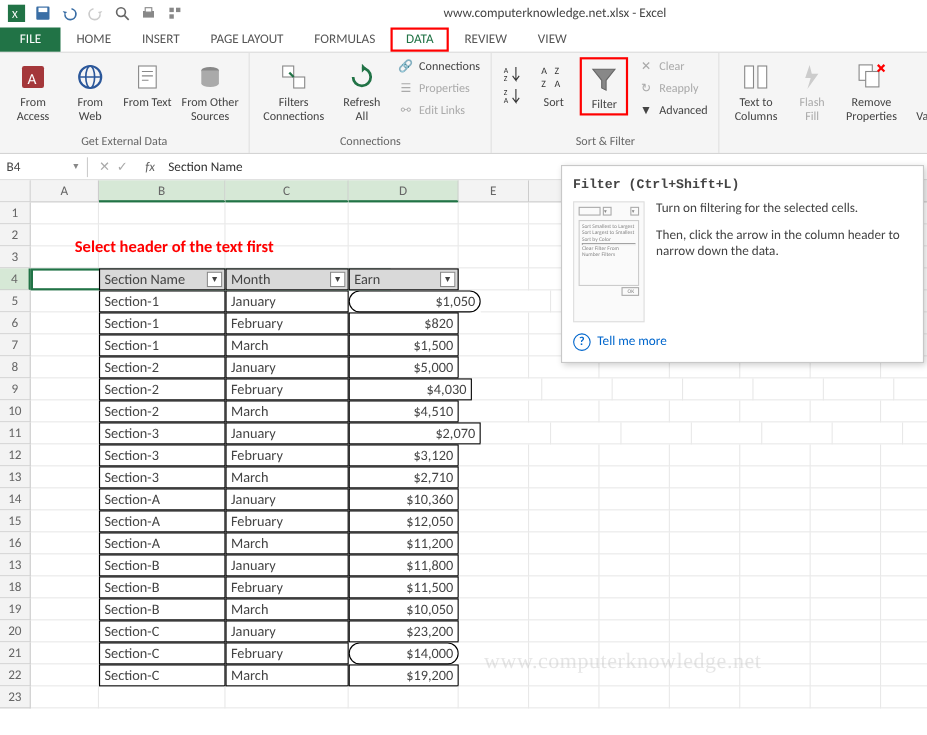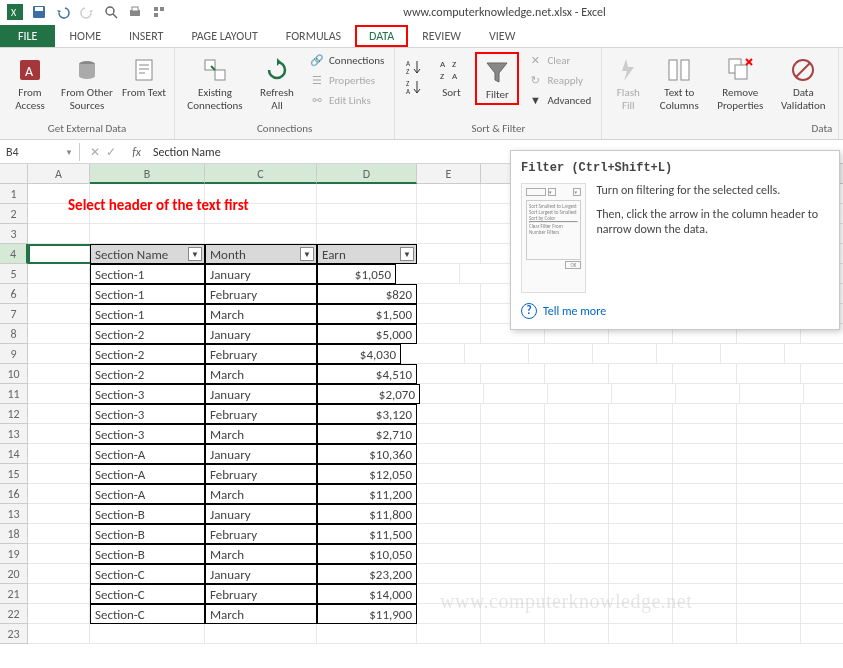--- a/index.html
+++ b/index.html
@@ -134,55 +134,65 @@
     <div class="ribbon-group-content">
       <div class="rbtn">
           <div class="ricon">
             <svg width="28" height="28">
               <rect x="4" y="4" width="20" height="20" fill="#a4373a" rx="2"></rect>
               <text x="9" y="20" fill="#fff" font-size="14">A</text>
             </svg>
           </div>
           <span>From Access</span>
         </div>
-      <div class="rbtn" style="width:58px">
-          <div class="ricon">
-            <svg width="28" height="28">
-              <ellipse cx="14" cy="8" rx="8" ry="3" fill="#888"></ellipse>
-              <path d="M6 8 L6 20 A8 3 0 0 0 22 20 L22 8" fill="#aaa"></path>
-            </svg>
-          </div>
-          <span>From Other Sources</span>
+      <div class="rbtn">
+          <div class="ricon">
+            <svg width="28" height="28">
+              <circle cx="14" cy="14" r="10" fill="none" stroke="#2b579a" stroke-width="2"></circle>
+              <ellipse cx="14" cy="14" rx="4" ry="10" fill="none" stroke="#2b579a" stroke-width="1.5"></ellipse>
+              <line x1="4" y1="14" x2="24" y2="14" stroke="#2b579a" stroke-width="1.5"></line>
+            </svg>
+          </div>
+          <span>From Web</span>
         </div>
       <div class="rbtn">
           <div class="ricon">
             <svg width="28" height="28">
               <rect x="6" y="4" width="16" height="20" fill="#fff" stroke="#888"></rect>
               <line x1="9" y1="9" x2="19" y2="9" stroke="#888"></line>
               <line x1="9" y1="13" x2="19" y2="13" stroke="#888"></line>
               <line x1="9" y1="17" x2="15" y2="17" stroke="#888"></line>
             </svg>
           </div>
           <span>From Text</span>
         </div>
+      <div class="rbtn" style="width:58px">
+          <div class="ricon">
+            <svg width="28" height="28">
+              <ellipse cx="14" cy="8" rx="8" ry="3" fill="#888"></ellipse>
+              <path d="M6 8 L6 20 A8 3 0 0 0 22 20 L22 8" fill="#aaa"></path>
+            </svg>
+          </div>
+          <span>From Other Sources</span>
+        </div>
     </div>
     <div class="ribbon-group-label">Get External Data</div>
   </div>
 
   <div class="ribbon-group">
     <div class="ribbon-group-content">
       <div class="rbtn" style="width:68px">
           <div class="ricon">
             <svg width="28" height="28">
               <rect x="4" y="4" width="10" height="10" fill="#fff" stroke="#888"></rect>
               <rect x="14" y="14" width="10" height="10" fill="#fff" stroke="#888"></rect>
               <line x1="14" y1="14" x2="10" y2="10" stroke="#217346" stroke-width="2"></line>
             </svg>
           </div>
-          <span>Existing Connections</span>
+          <span>Filters Connections</span>
         </div>
       <div class="rbtn">
           <div class="ricon">
             <svg width="28" height="28">
               <path d="M14 6 A8 8 0 1 1 6 14" fill="none" stroke="#217346" stroke-width="2.5"></path>
               <path d="M14 2 L14 10 L18 6 Z" fill="#217346"></path>
             </svg>
           </div>
           <span>Refresh All</span>
         </div>
@@ -254,36 +264,36 @@
             <div class="ricon-small">▼</div>
             <span>Advanced</span>
           </div>
       </div>
     </div>
     <div class="ribbon-group-label">Sort &amp; Filter</div>
   </div>
 
   <div class="ribbon-group">
     <div class="ribbon-group-content">
-      <div class="rbtn" style="width:40px;color:#aaa">
-          <div class="ricon">
-            <svg width="28" height="28">
-              <path d="M12 3 L8 15 L13 15 L10 25 L20 11 L14 11 Z" fill="#ccc"></path>
-            </svg>
-          </div>
-          <span>Flash Fill</span>
-        </div>
       <div class="rbtn" style="width:54px">
           <div class="ricon">
             <svg width="28" height="28">
               <rect x="4" y="4" width="8" height="20" fill="#fff" stroke="#888"></rect>
               <rect x="16" y="4" width="8" height="20" fill="#fff" stroke="#888"></rect>
             </svg>
           </div>
           <span>Text to Columns</span>
+        </div>
+      <div class="rbtn" style="width:40px;color:#aaa">
+          <div class="ricon">
+            <svg width="28" height="28">
+              <path d="M12 3 L8 15 L13 15 L10 25 L20 11 L14 11 Z" fill="#ccc"></path>
+            </svg>
+          </div>
+          <span>Flash Fill</span>
         </div>
       <div class="rbtn" style="width:60px">
           <div class="ricon">
             <svg width="28" height="28">
               <rect x="3" y="3" width="12" height="14" fill="#fff" stroke="#888"></rect>
               <rect x="9" y="9" width="12" height="14" fill="#fff" stroke="#888"></rect>
               <line x1="20" y1="3" x2="26" y2="9" stroke="red" stroke-width="2"></line>
               <line x1="26" y1="3" x2="20" y2="9" stroke="red" stroke-width="2"></line>
             </svg>
           </div>
@@ -353,21 +363,21 @@
         <div class="col-h sel" style="width: 100px;">D</div>
         <div class="col-h" style="width: 64px;">E</div>
         <div class="col-h" style="width: 64px;">F</div>
         <div class="col-h" style="width: 64px;">G</div>
         <div class="col-h" style="width: 64px;">H</div>
         <div class="col-h" style="width: 64px;">I</div>
         <div class="col-h" style="width: 64px;">J</div>
         <div class="col-h" style="width: 64px;">K</div>
       </div>
     <div class="cells" id="cells">
-      <div class="annotation" style="left:40px; top:12px;">Select header of the text first</div>
+      <div class="annotation" style="left:40px; top:32px;">Select header of the text first</div>
       <div class="selection-border" style="left:0; top:60px; width:327px; height:20px;"></div>
     <div class="row">
           <div class="cell colA" style="width: 62px;"></div>
           <div class="cell colB" style="width: 115px;"></div>
           <div class="cell colC" style="width: 112px;"></div>
           <div class="cell colD" style="width: 100px;"></div>
           <div class="cell colE" style="width: 64px;"></div>
           <div class="cell colF" style="width: 64px;"></div>
           <div class="cell colG" style="width: 64px;"></div>
           <div class="cell colH" style="width: 64px;"></div>
@@ -411,21 +421,21 @@
           <div class="cell colG" style="width: 64px;"></div>
           <div class="cell colH" style="width: 64px;"></div>
           <div class="cell colI" style="width: 64px;"></div>
           <div class="cell colJ" style="width: 64px;"></div>
           <div class="cell colK" style="width: 64px;"></div>
         </div>
         <div class="row">
           <div class="cell colA" style="width: 62px;"></div>
           <div class="cell colB tbl" style="width: 115px;">Section-1</div>
           <div class="cell colC tbl" style="width: 112px;">January</div>
-          <div class="cell colD tbl num" style="width: 79px;">$1,050</div>
+          <div class="cell colD tbl num" style="width: 120px; border-radius: 10px;">$1,050</div>
           <div class="cell colE" style="width: 64px;"></div>
           <div class="cell colF" style="width: 64px;"></div>
           <div class="cell colG" style="width: 64px;"></div>
           <div class="cell colH" style="width: 64px;"></div>
           <div class="cell colI" style="width: 64px;"></div>
           <div class="cell colJ" style="width: 64px;"></div>
           <div class="cell colK" style="width: 64px;"></div>
         </div>
         <div class="row">
           <div class="cell colA" style="width: 62px;"></div>
@@ -463,21 +473,21 @@
           <div class="cell colG" style="width: 64px;"></div>
           <div class="cell colH" style="width: 64px;"></div>
           <div class="cell colI" style="width: 64px;"></div>
           <div class="cell colJ" style="width: 64px;"></div>
           <div class="cell colK" style="width: 64px;"></div>
         </div>
         <div class="row">
           <div class="cell colA" style="width: 62px;"></div>
           <div class="cell colB tbl" style="width: 115px;">Section-2</div>
           <div class="cell colC tbl" style="width: 112px;">February</div>
-          <div class="cell colD tbl num" style="width: 84px;">$4,030</div>
+          <div class="cell colD tbl num" style="width: 112px;">$4,030</div>
           <div class="cell colE" style="width: 64px;"></div>
           <div class="cell colF" style="width: 64px;"></div>
           <div class="cell colG" style="width: 64px;"></div>
           <div class="cell colH" style="width: 64px;"></div>
           <div class="cell colI" style="width: 64px;"></div>
           <div class="cell colJ" style="width: 64px;"></div>
           <div class="cell colK" style="width: 64px;"></div>
         </div>
         <div class="row">
           <div class="cell colA" style="width: 62px;"></div>
@@ -489,21 +499,21 @@
           <div class="cell colG" style="width: 64px;"></div>
           <div class="cell colH" style="width: 64px;"></div>
           <div class="cell colI" style="width: 64px;"></div>
           <div class="cell colJ" style="width: 64px;"></div>
           <div class="cell colK" style="width: 64px;"></div>
         </div>
         <div class="row">
           <div class="cell colA" style="width: 62px;"></div>
           <div class="cell colB tbl" style="width: 115px;">Section-3</div>
           <div class="cell colC tbl" style="width: 112px;">January</div>
-          <div class="cell colD tbl num" style="width: 103px; text-align: right;">$2,070</div>
+          <div class="cell colD tbl num" style="width: 120px; text-align: right;">$2,070</div>
           <div class="cell colE" style="width: 64px;"></div>
           <div class="cell colF" style="width: 64px;"></div>
           <div class="cell colG" style="width: 64px;"></div>
           <div class="cell colH" style="width: 64px;"></div>
           <div class="cell colI" style="width: 64px;"></div>
           <div class="cell colJ" style="width: 64px;"></div>
           <div class="cell colK" style="width: 64px;"></div>
         </div>
         <div class="row">
           <div class="cell colA" style="width: 62px;"></div>
@@ -619,34 +629,34 @@
           <div class="cell colG" style="width: 64px;"></div>
           <div class="cell colH" style="width: 64px;"></div>
           <div class="cell colI" style="width: 64px;"></div>
           <div class="cell colJ" style="width: 64px;"></div>
           <div class="cell colK" style="width: 64px;"></div>
         </div>
         <div class="row">
           <div class="cell colA" style="width: 62px;"></div>
           <div class="cell colB tbl" style="width: 115px;">Section-C</div>
           <div class="cell colC tbl" style="width: 112px;">February</div>
-          <div class="cell colD tbl num" style="width: 100px;">$14,000</div>
+          <div class="cell colD tbl num" style="width: 100px; border-radius: 10px;">$14,000</div>
           <div class="cell colE" style="width: 64px;"></div>
           <div class="cell colF" style="width: 64px;"></div>
           <div class="cell colG" style="width: 64px;"></div>
           <div class="cell colH" style="width: 64px;"></div>
           <div class="cell colI" style="width: 64px;"></div>
           <div class="cell colJ" style="width: 64px;"></div>
           <div class="cell colK" style="width: 64px;"></div>
         </div>
         <div class="row">
           <div class="cell colA" style="width: 62px;"></div>
           <div class="cell colB tbl" style="width: 115px;">Section-C</div>
           <div class="cell colC tbl" style="width: 112px;">March</div>
-          <div class="cell colD tbl num" style="width: 100px;">$11,900</div>
+          <div class="cell colD tbl num" style="width: 100px;">$19,200</div>
           <div class="cell colE" style="width: 64px;"></div>
           <div class="cell colF" style="width: 64px;"></div>
           <div class="cell colG" style="width: 64px;"></div>
           <div class="cell colH" style="width: 64px;"></div>
           <div class="cell colI" style="width: 64px;"></div>
           <div class="cell colJ" style="width: 64px;"></div>
           <div class="cell colK" style="width: 64px;"></div>
         </div>
         <div class="row">
           <div class="cell colA" style="width: 62px;"></div>

